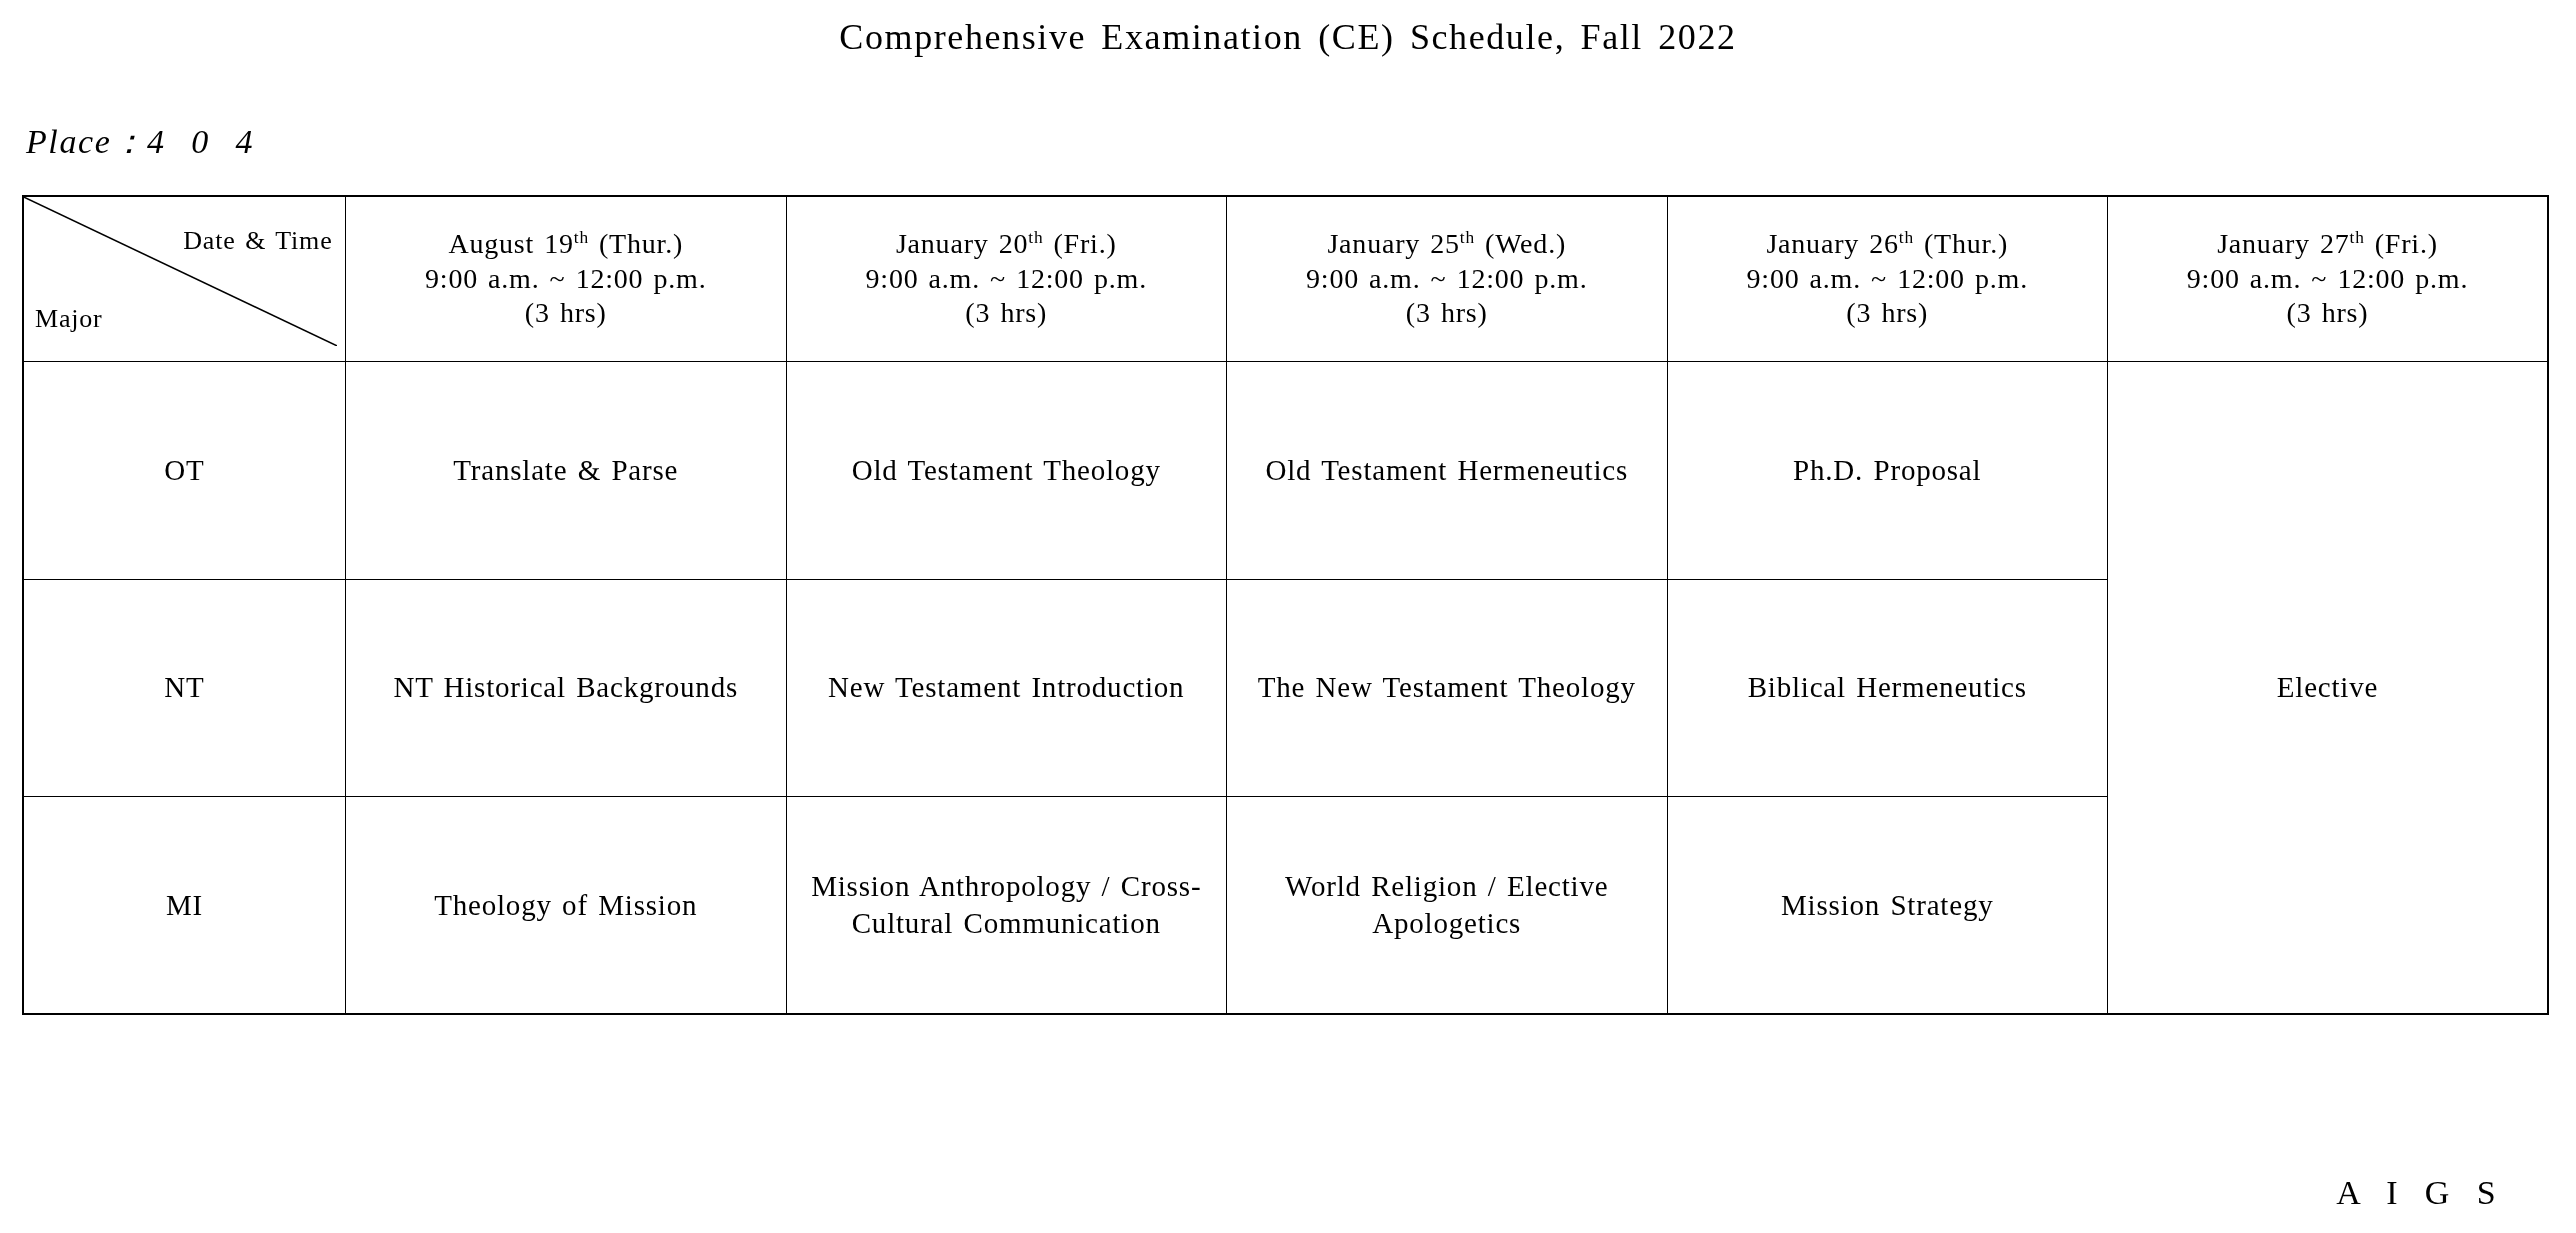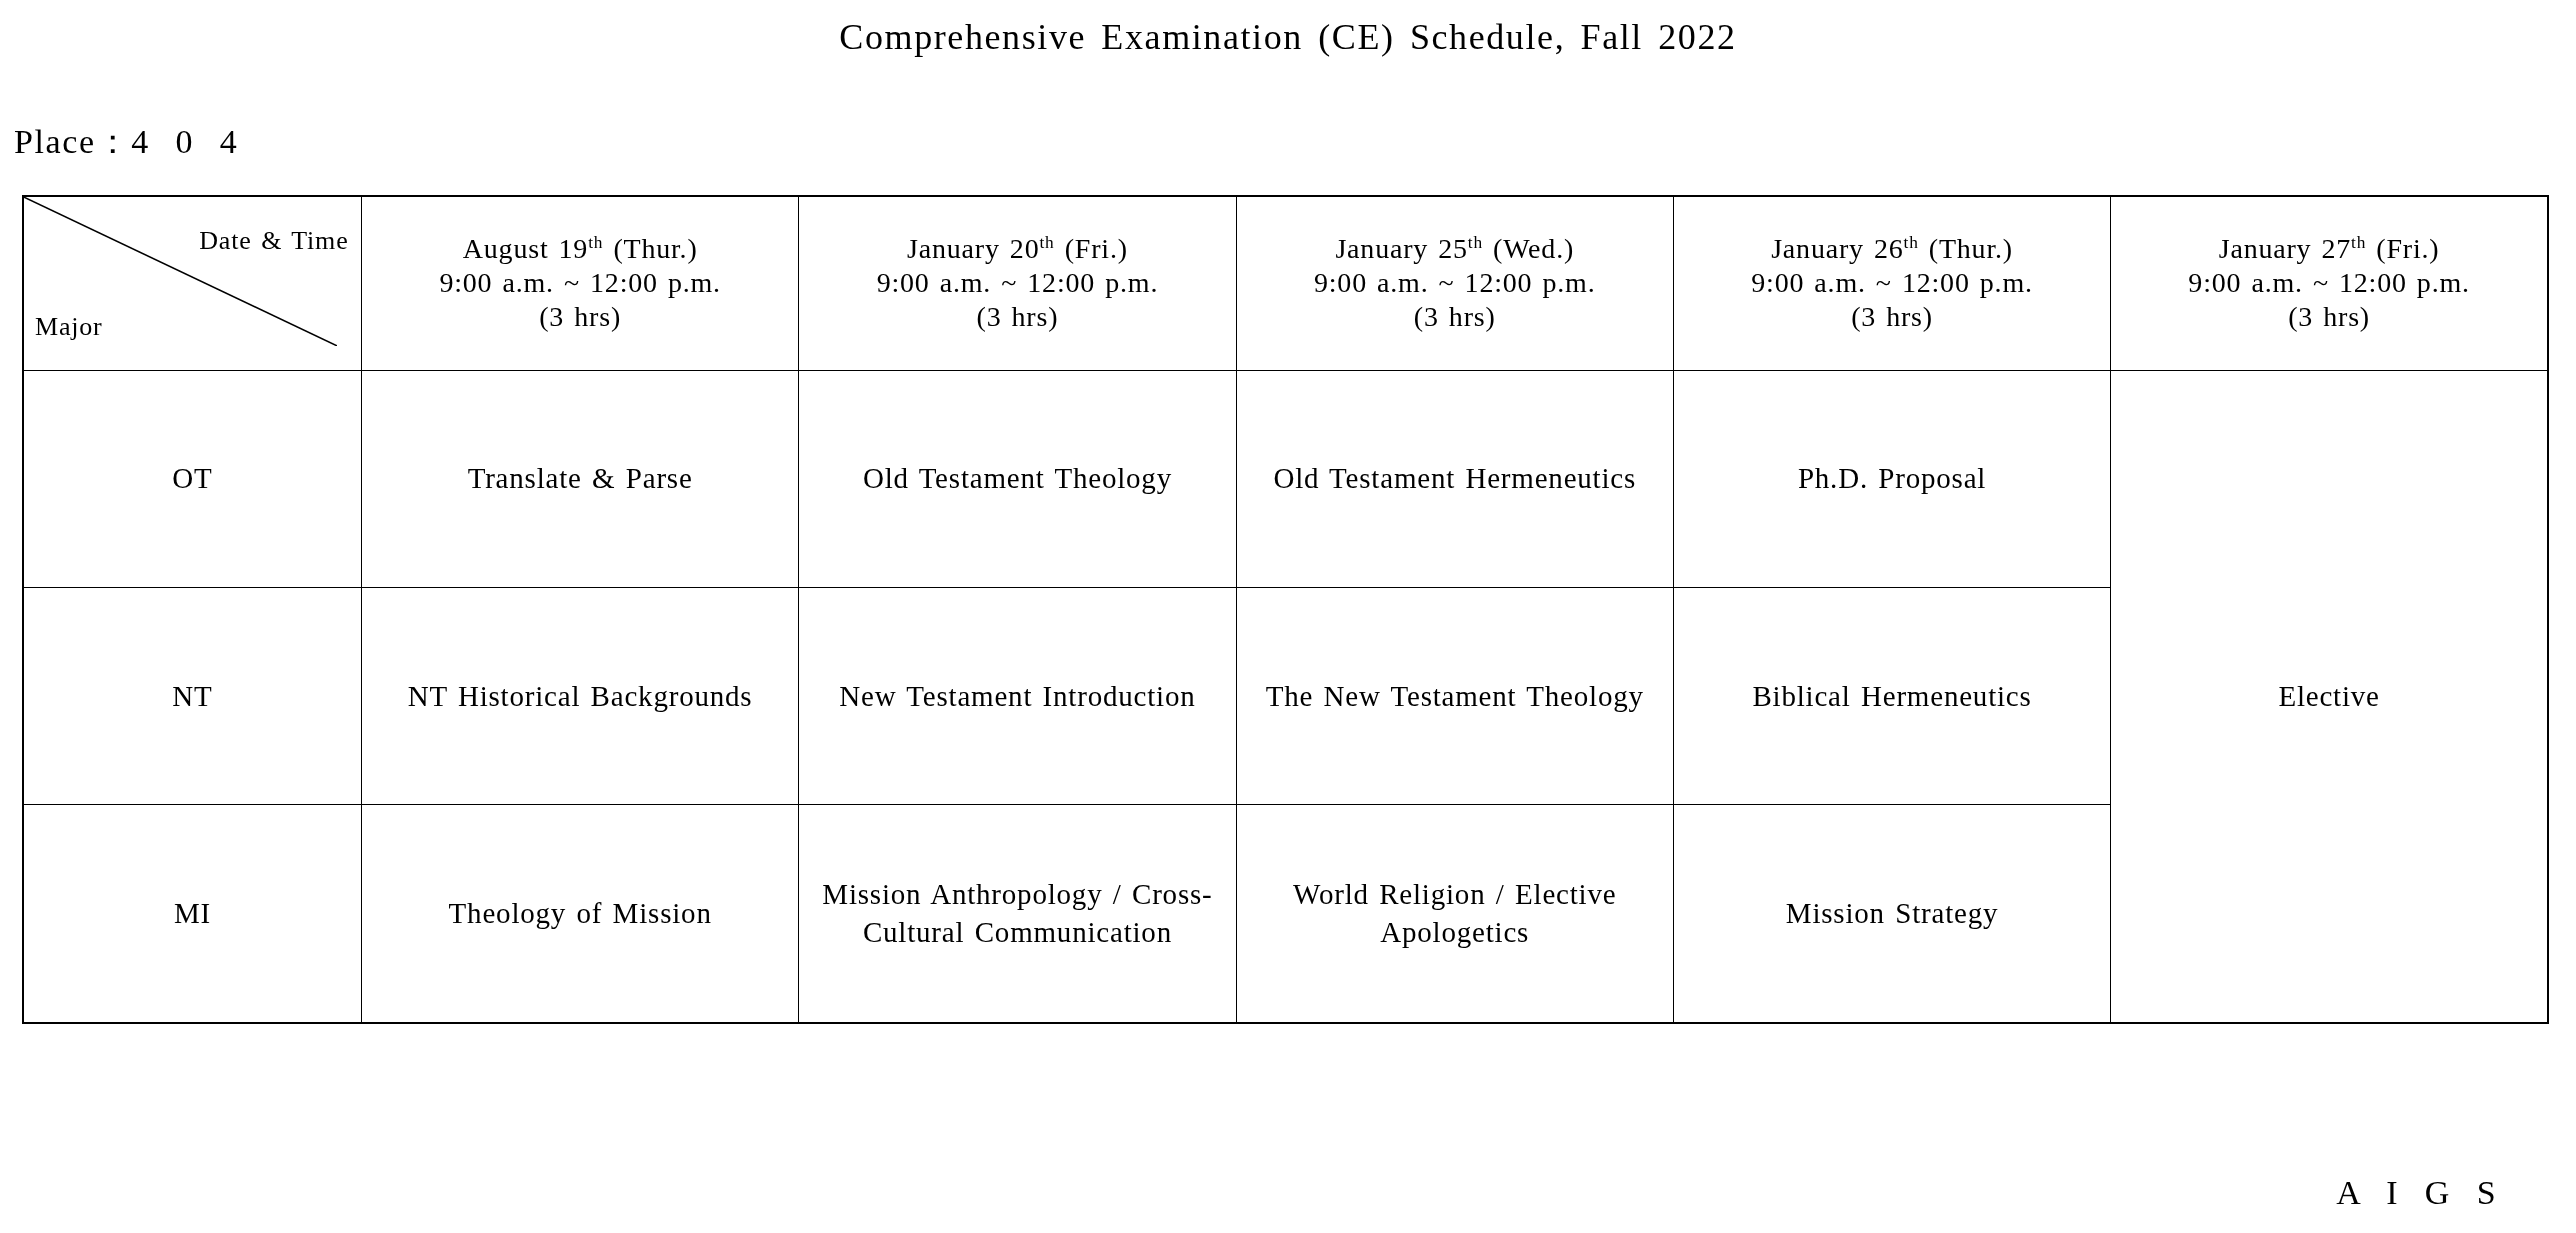--- a/index.html
+++ b/index.html
@@ -26,22 +26,23 @@
     text-align: center;
     font-size: 36px;
     letter-spacing: 1.6px;
     padding-top: 15.6px;
     word-spacing: 4.7px;
     font-weight: 400;
   }
   .place-line {
     font-size: 34px;
     letter-spacing: 1.6px;
-    margin: 61px 0 0 14px;
+    margin: 61px 0 0 26px;
     word-spacing: 3.1px;
+    font-style: italic;
   }
   .place-value {
     letter-spacing: 7.8px;
   }
   table.schedule {
     border-collapse: collapse;
     margin: 30px 0 0 22px;
     width: 2527px;
     table-layout: fixed;
     border: 2.3px solid #000;
@@ -59,21 +60,21 @@
   table.schedule td.header-cell {
     font-size: 28px;
     line-height: 1.22;
     padding: 7.8px 4.7px;
     height: 149px;
   }
   .corner {
     position: relative;
     width: 313px;
     height: 149px;
-    padding: 12px !important;
+    padding: 4px !important;
     overflow: hidden;
   }
   .corner svg {
     position: absolute;
     top: 0; left: 0;
   }
   .corner .date-label {
     position: absolute;
     top: 28px;
     right: 12.5px;

